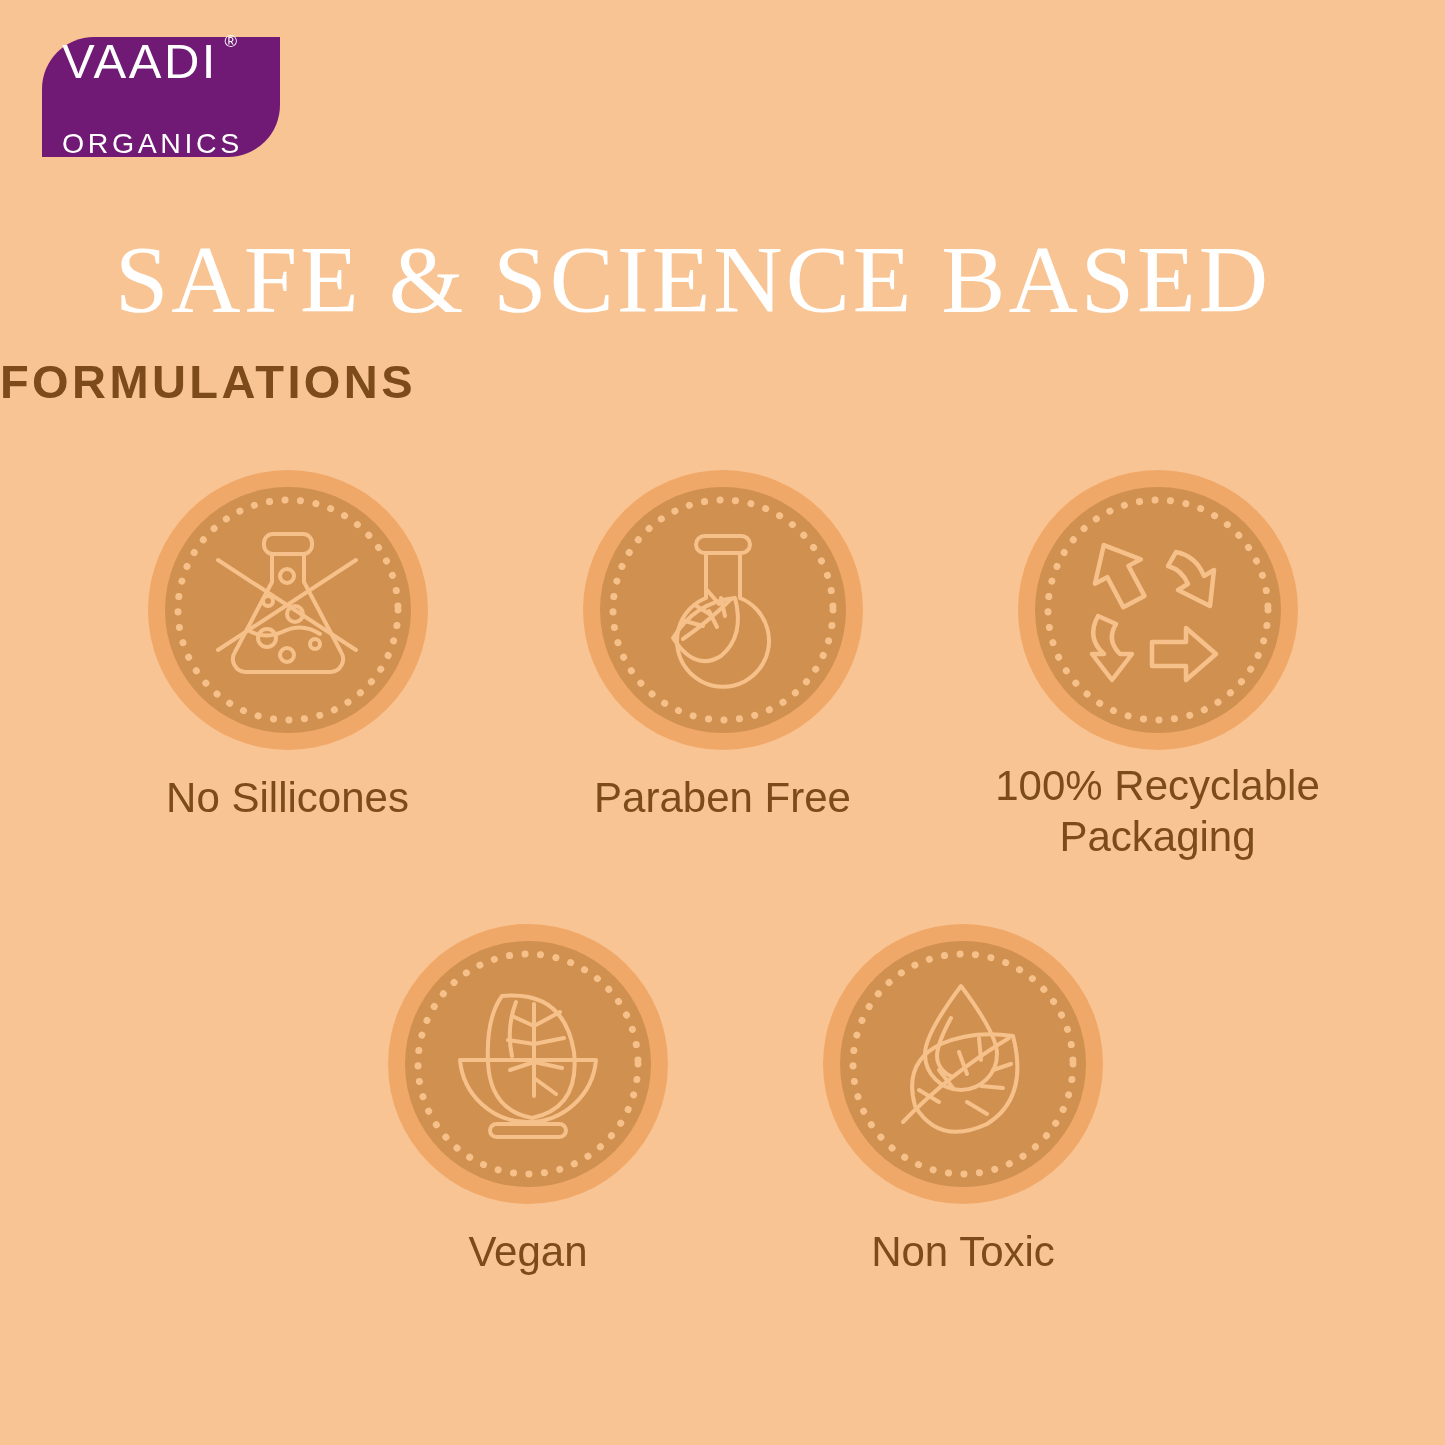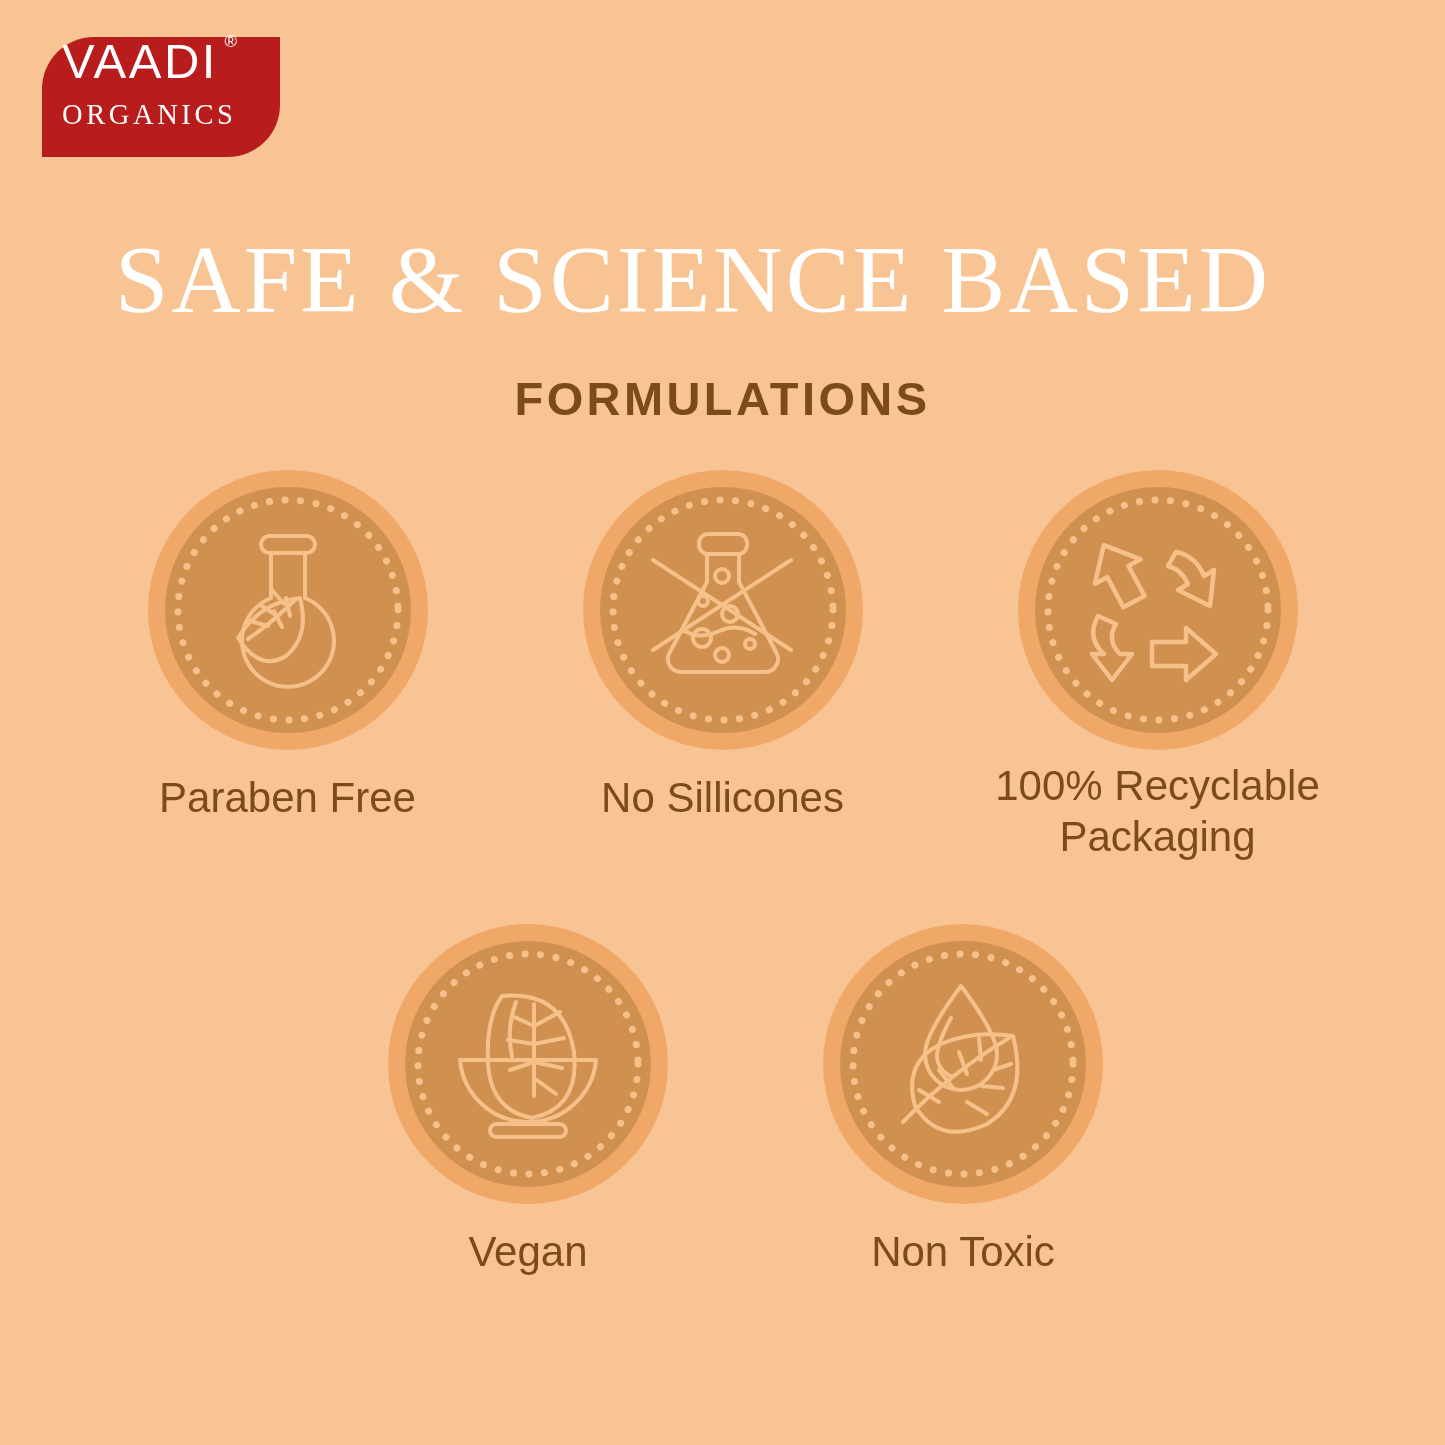--- a/index.html
+++ b/index.html
@@ -16,27 +16,27 @@
     position: relative;
   }
 
   
   .logo-badge {
     position: absolute;
     left: 42px;
     top: 37px;
     width: 238px;
     height: 120px;
-    background: #b91c1c;
+    background: #701a75;
     border-radius: 52px 0 52px 0;
     box-sizing: border-box;
     display: flex;
     flex-direction: column;
     align-items: flex-start;
-    justify-content: flex-start;
+    justify-content: space-between;
     padding-left: 20px;
   }
   .logo-line1 {
     position: relative;
     color: #ffffff;
     font-family: "Liberation Sans", sans-serif;
     font-size: 49px;
     font-weight: 400;
     letter-spacing: 2.5px;
     line-height: 1;
@@ -45,21 +45,21 @@
   .logo-reg {
     position: absolute;
     top: -4px;
     right: -19px;
     font-size: 17px;
     letter-spacing: 0;
     color: #ffffff;
   }
   .logo-line2 {
     color: #ffffff;
-    font-family: Liberation Serif, serif;
+    font-family: Liberation Sans, sans-serif;
     font-size: 28.5px;
     font-weight: 400;
     letter-spacing: 3.6px;
     line-height: 1;
     margin-top: 15px;
     white-space: nowrap;
   }
 
   
   .headline {
@@ -72,23 +72,22 @@
     font-family: "Liberation Serif", serif;
     font-size: 96px;
     font-weight: 400;
     letter-spacing: 3px;
     line-height: 1.08;
     white-space: nowrap;
   }
   .subhead {
     position: absolute;
     left: 0;
-    top: 375px;
+    top: 358px;
     width: 1445px;
-    text-align: center;
     color: #7c4a1b;
     font-family: "Liberation Sans", sans-serif;
     font-size: 47px;
     font-weight: bold;
     letter-spacing: 3.4px;
     line-height: 1;
     white-space: nowrap;
   }
 
   
@@ -166,39 +165,20 @@
   </div>
   <div class="logo-line2">ORGANICS</div>
 </div>
 
 <div class="headline">SAFE &amp; SCIENCE BASED</div>
 <div class="subhead">FORMULATIONS</div>
 
 <div class="grid">
 
   <div class="row row-1">
-
-    <div class="cell">
-      <div class="badge">
-        <div class="disc"></div>
-        <svg class="dots" viewBox="0 0 232 232">
-          <circle cx="116" cy="116" r="110" fill="none" stroke="#f6c08a" stroke-width="7" stroke-linecap="round" stroke-dasharray="0.1 15.5"></circle>
-        </svg>
-        <svg class="art" viewBox="0 0 180 180">
-          <g fill="none" stroke="#f6c08a" stroke-width="4" stroke-linecap="round" stroke-linejoin="round">
-            <rect x="63" y="16" width="54" height="17" rx="8.5"></rect>
-            <path d="M73 33 v45 a46 46 0 1 0 34 0 V33"></path>
-            <path d="M40 118 q22 -36 62 -40 q10 38 -14 58 q-26 16 -48 -18 Z"></path>
-            <path d="M98 79 q-22 22 -48 40"></path>
-            <path d="M86 84 l-12 -14 M78 95 l-16 -10 M70 106 l-18 -5 M92 96 l-4 -18 M84 107 l-8 -16"></path>
-          </g>
-        </svg>
-      </div>
-      <div class="label">Paraben Free</div>
-    </div>
 
     <div class="cell">
       <div class="badge">
         <div class="disc"></div>
         <svg class="dots" viewBox="0 0 232 232">
           <circle cx="116" cy="116" r="110" fill="none" stroke="#f6c08a" stroke-width="7" stroke-linecap="round" stroke-dasharray="0.1 15.5"></circle>
         </svg>
         <svg class="art" viewBox="0 0 180 180">
           <g fill="none" stroke="#f6c08a" stroke-width="4" stroke-linecap="round" stroke-linejoin="round">
             <rect x="66" y="14" width="48" height="20" rx="9"></rect>
@@ -218,20 +198,39 @@
       <div class="label">No Sillicones</div>
     </div>
 
     <div class="cell">
       <div class="badge">
         <div class="disc"></div>
         <svg class="dots" viewBox="0 0 232 232">
           <circle cx="116" cy="116" r="110" fill="none" stroke="#f6c08a" stroke-width="7" stroke-linecap="round" stroke-dasharray="0.1 15.5"></circle>
         </svg>
         <svg class="art" viewBox="0 0 180 180">
+          <g fill="none" stroke="#f6c08a" stroke-width="4" stroke-linecap="round" stroke-linejoin="round">
+            <rect x="63" y="16" width="54" height="17" rx="8.5"></rect>
+            <path d="M73 33 v45 a46 46 0 1 0 34 0 V33"></path>
+            <path d="M40 118 q22 -36 62 -40 q10 38 -14 58 q-26 16 -48 -18 Z"></path>
+            <path d="M98 79 q-22 22 -48 40"></path>
+            <path d="M86 84 l-12 -14 M78 95 l-16 -10 M70 106 l-18 -5 M92 96 l-4 -18 M84 107 l-8 -16"></path>
+          </g>
+        </svg>
+      </div>
+      <div class="label">Paraben Free</div>
+    </div>
+
+    <div class="cell">
+      <div class="badge">
+        <div class="disc"></div>
+        <svg class="dots" viewBox="0 0 232 232">
+          <circle cx="116" cy="116" r="110" fill="none" stroke="#f6c08a" stroke-width="7" stroke-linecap="round" stroke-dasharray="0.1 15.5"></circle>
+        </svg>
+        <svg class="art" viewBox="0 0 180 180">
           <g fill="none" stroke="#f6c08a" stroke-width="4.5" stroke-linecap="round" stroke-linejoin="round">
             <path d="M38 82 V48 h-14 l26 -30 l26 30 h-14 v34 Z" transform="rotate(-28 57 50)"></path>
             <path d="M30 96 q-12 22 6 38 h-12 l20 26 l20 -26 h-12 q-14 -14 -4 -30 Z"></path>
             <path d="M112 108 h34 v-14 l30 26 l-30 26 v-14 h-34 Z" transform="translate(-28 14) rotate(0)"></path>
             <path d="M104 36 q20 4 28 24 l10 -6 l-4 36 l-32 -16 l10 -6 q-6 -14 -20 -18 Z" transform="translate(4 -4)"></path>
           </g>
         </svg>
       </div>
       <div class="label wrap">100% Recyclable Packaging</div>
     </div>

